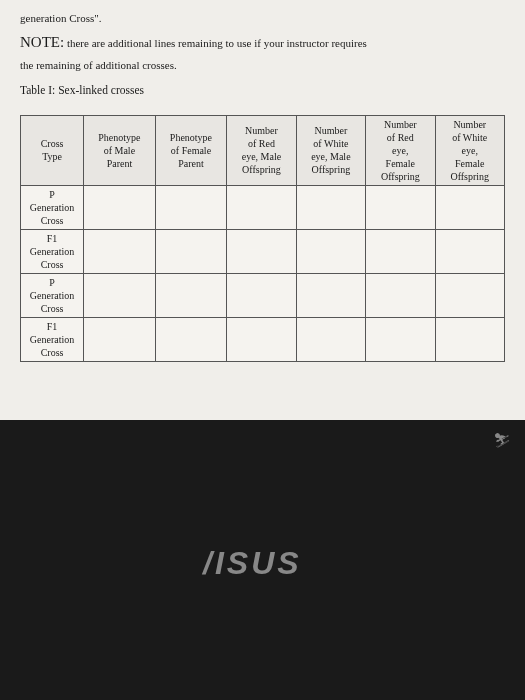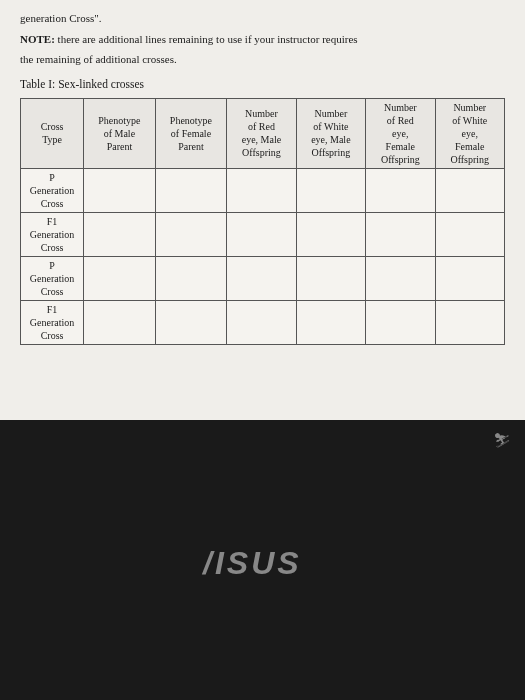--- a/index.html
+++ b/index.html
@@ -29,28 +29,28 @@
     }
 
     .note-line {
       font-size: 11px;
       color: #1a1a1a;
       line-height: 1.5;
       margin-bottom: 4px;
     }
 
     .note-label {
-      font-weight: bold;
-      font-size: 11px;
+      font-weight: normal;
+      font-size: 15px;
     }
 
     .table-title {
       font-size: 11.5px;
       color: #1a1a1a;
-      margin: 10px 0 8px 0;
+      margin: 10px 0 19px 0;
     }
 
     table {
       border-collapse: collapse;
       width: 100%;
       font-size: 10px;
       color: #1a1a1a;
     }
 
     th, td {

